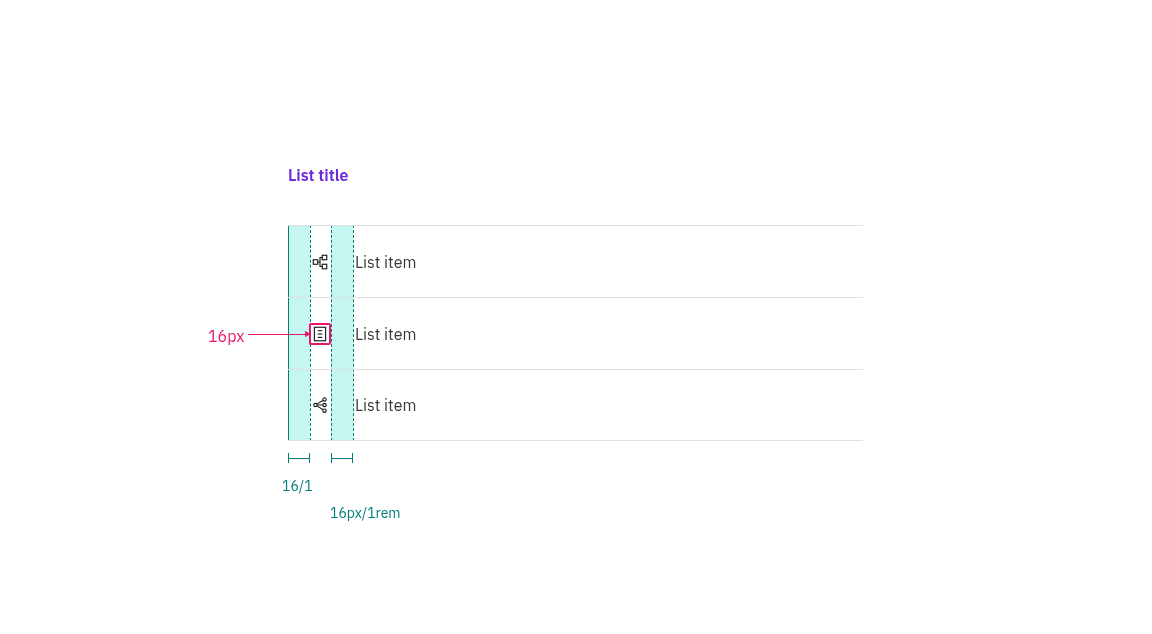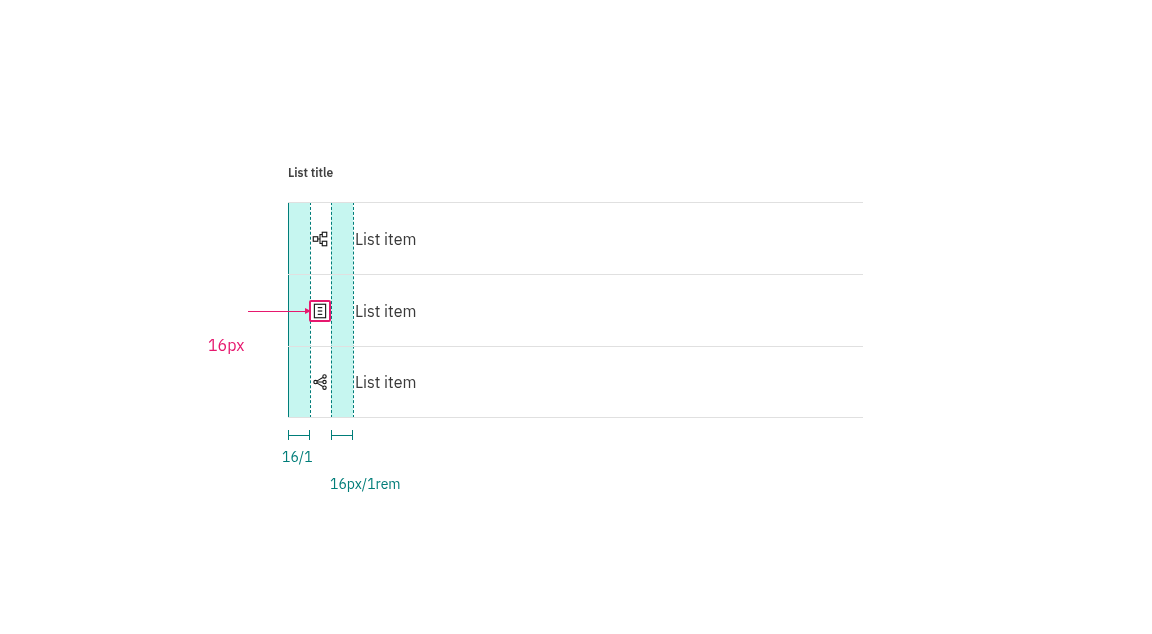--- a/index.html
+++ b/index.html
@@ -13,24 +13,24 @@
       width: 1152px;
       height: 634px;
       position: relative;
     }
     .container {
       position: absolute;
       left: 288px;
       top: 165px;
     }
     .list-title {
-      font-size: 12px;
+      font-size: 16px;
       font-weight: 600;
-      color: #404040;
-      margin-bottom: 22px;
+      color: #6d28d9;
+      margin-bottom: 40px;
     }
     .list-wrapper {
       position: relative;
       width: 575px;
     }
     .highlight-strip {
       position: absolute;
       top: 0;
       bottom: 0;
       background: #c6f6f0;
@@ -100,21 +100,20 @@
       z-index: 4;
     }
     .annotation-16px {
       position: absolute;
       left: -80px;
       top: 101px;
       font-size: 16px;
       color: #e6186e;
       display: flex;
       align-items: center;
-      margin-top: 32px;
     }
     .annotation-line {
       position: absolute;
       left: -40px;
       top: 109px;
       width: 62px;
       height: 1px;
       background: #e6186e;
       z-index: 5;
     }
@@ -153,21 +152,21 @@
     .measure-1 {
       left: 0;
       width: 22px;
     }
     .measure-2 {
       left: 43px;
       width: 22px;
     }
     .measure-label {
       position: absolute;
-      top: 18px;
+      top: 24px;
       font-size: 14px;
       color: #007d79;
       white-space: nowrap;
     }
     .measure-label-1 {
       left: -6px;
     }
     .measure-label-2 {
       left: 42px;
       margin-top: 27px;

